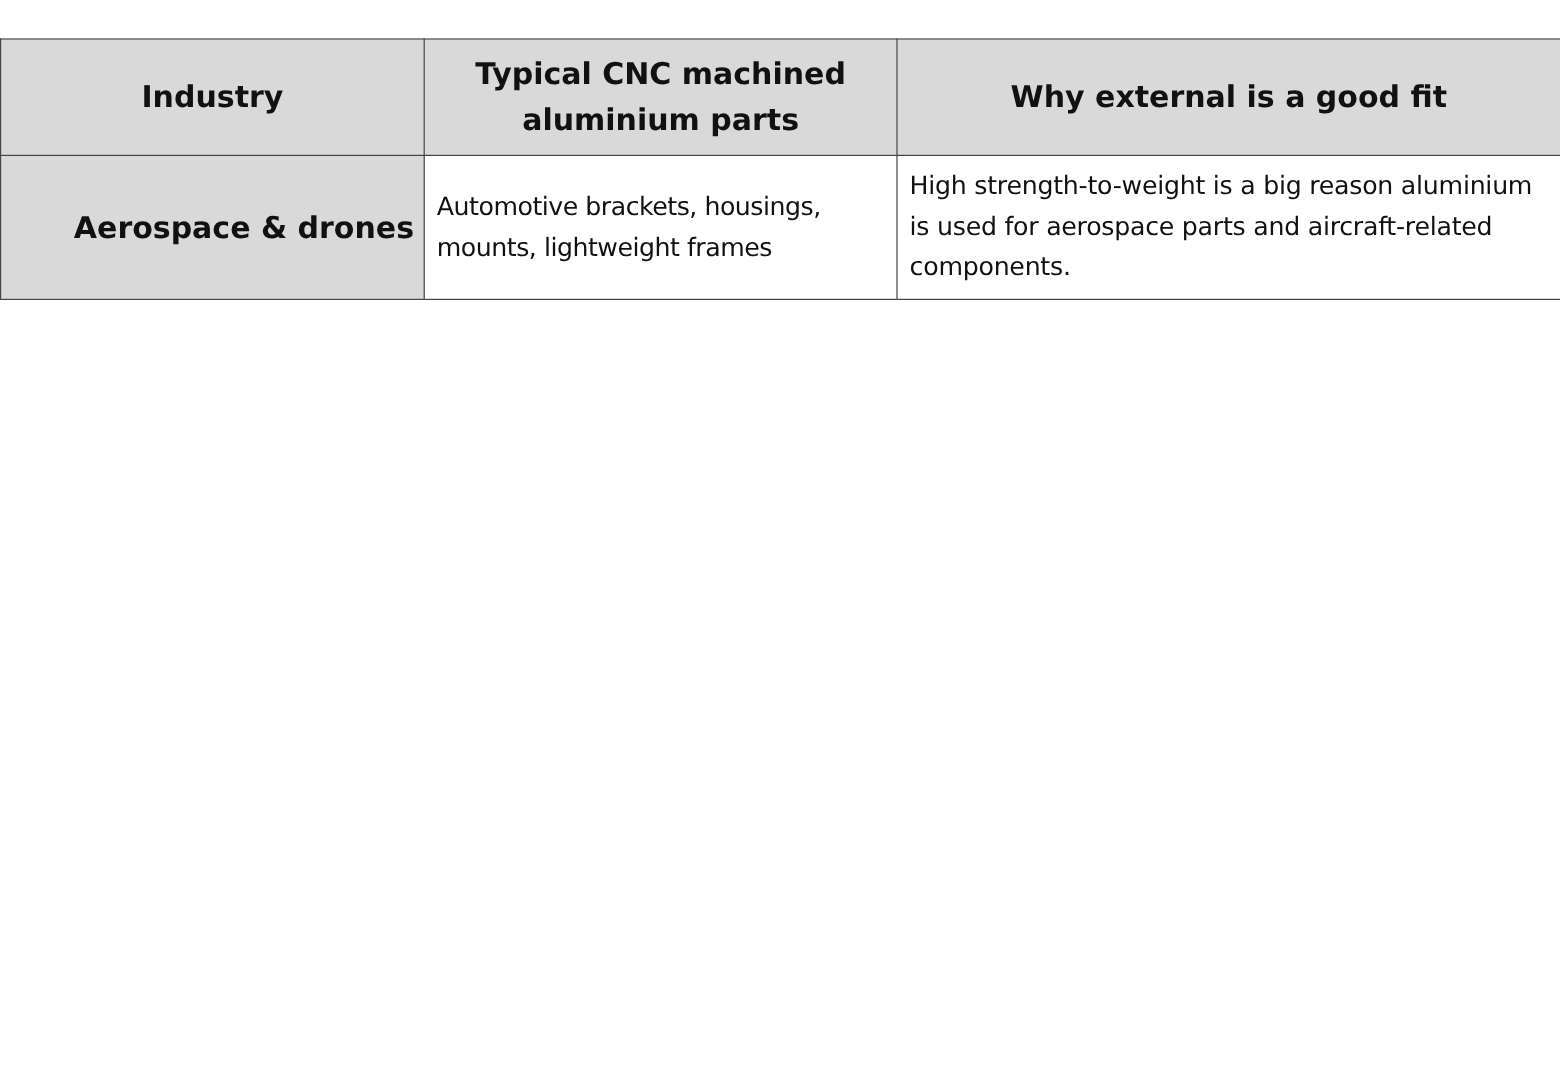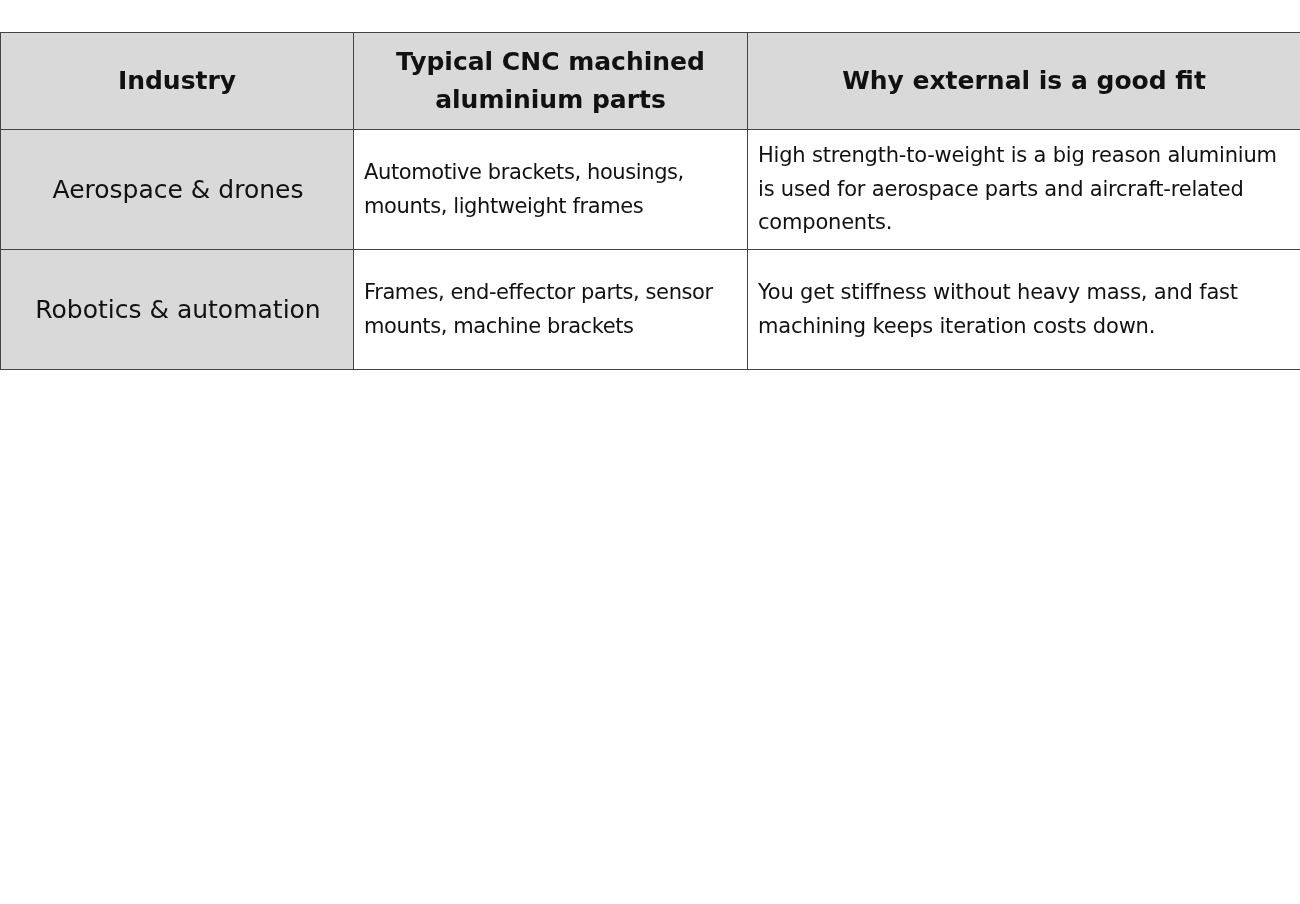--- a/index.html
+++ b/index.html
@@ -23,25 +23,25 @@
       background: #d9d9d9;
       font-weight: bold;
       font-size: 25px;
       line-height: 38px;
       text-align: center;
       padding: 4px 10px;
       height: 88px;
     }
     td.industry {
       background: #d9d9d9;
-      font-weight: normal;
+      font-weight: bold;
       font-size: 25px;
       line-height: 39px;
       padding: 0 8px 0 10px;
-      text-align: center;
+      text-align: right;
     }
     td.body {
       background: #ffffff;
       font-size: 21px;
       line-height: 33.5px;
       padding: 0 8px 0 10px;
       text-align: left;
       font-weight: normal;
     }
     td.parts { letter-spacing: -0.4px; }
@@ -68,19 +68,14 @@
       <th>Typical CNC machined aluminium parts</th>
       <th>Why external is a good fit</th>
     </tr>
   </thead>
   <tbody>
     <tr class="r1">
       <td class="industry">Aerospace &amp; drones</td>
       <td class="body parts">Automotive brackets, housings, mounts, lightweight frames</td>
       <td class="body why">High strength-to-weight is a big reason aluminium is used for aerospace parts and aircraft-related components.</td>
     </tr>
-    <tr class="r3">
-      <td class="industry">Robotics &amp; automation</td>
-      <td class="body parts">Frames, end-effector parts, sensor mounts, machine brackets</td>
-      <td class="body why">You get stiffness without heavy mass, and fast machining keeps iteration costs down.</td>
-    </tr>
   </tbody>
 </table>
 
 </body></html>

